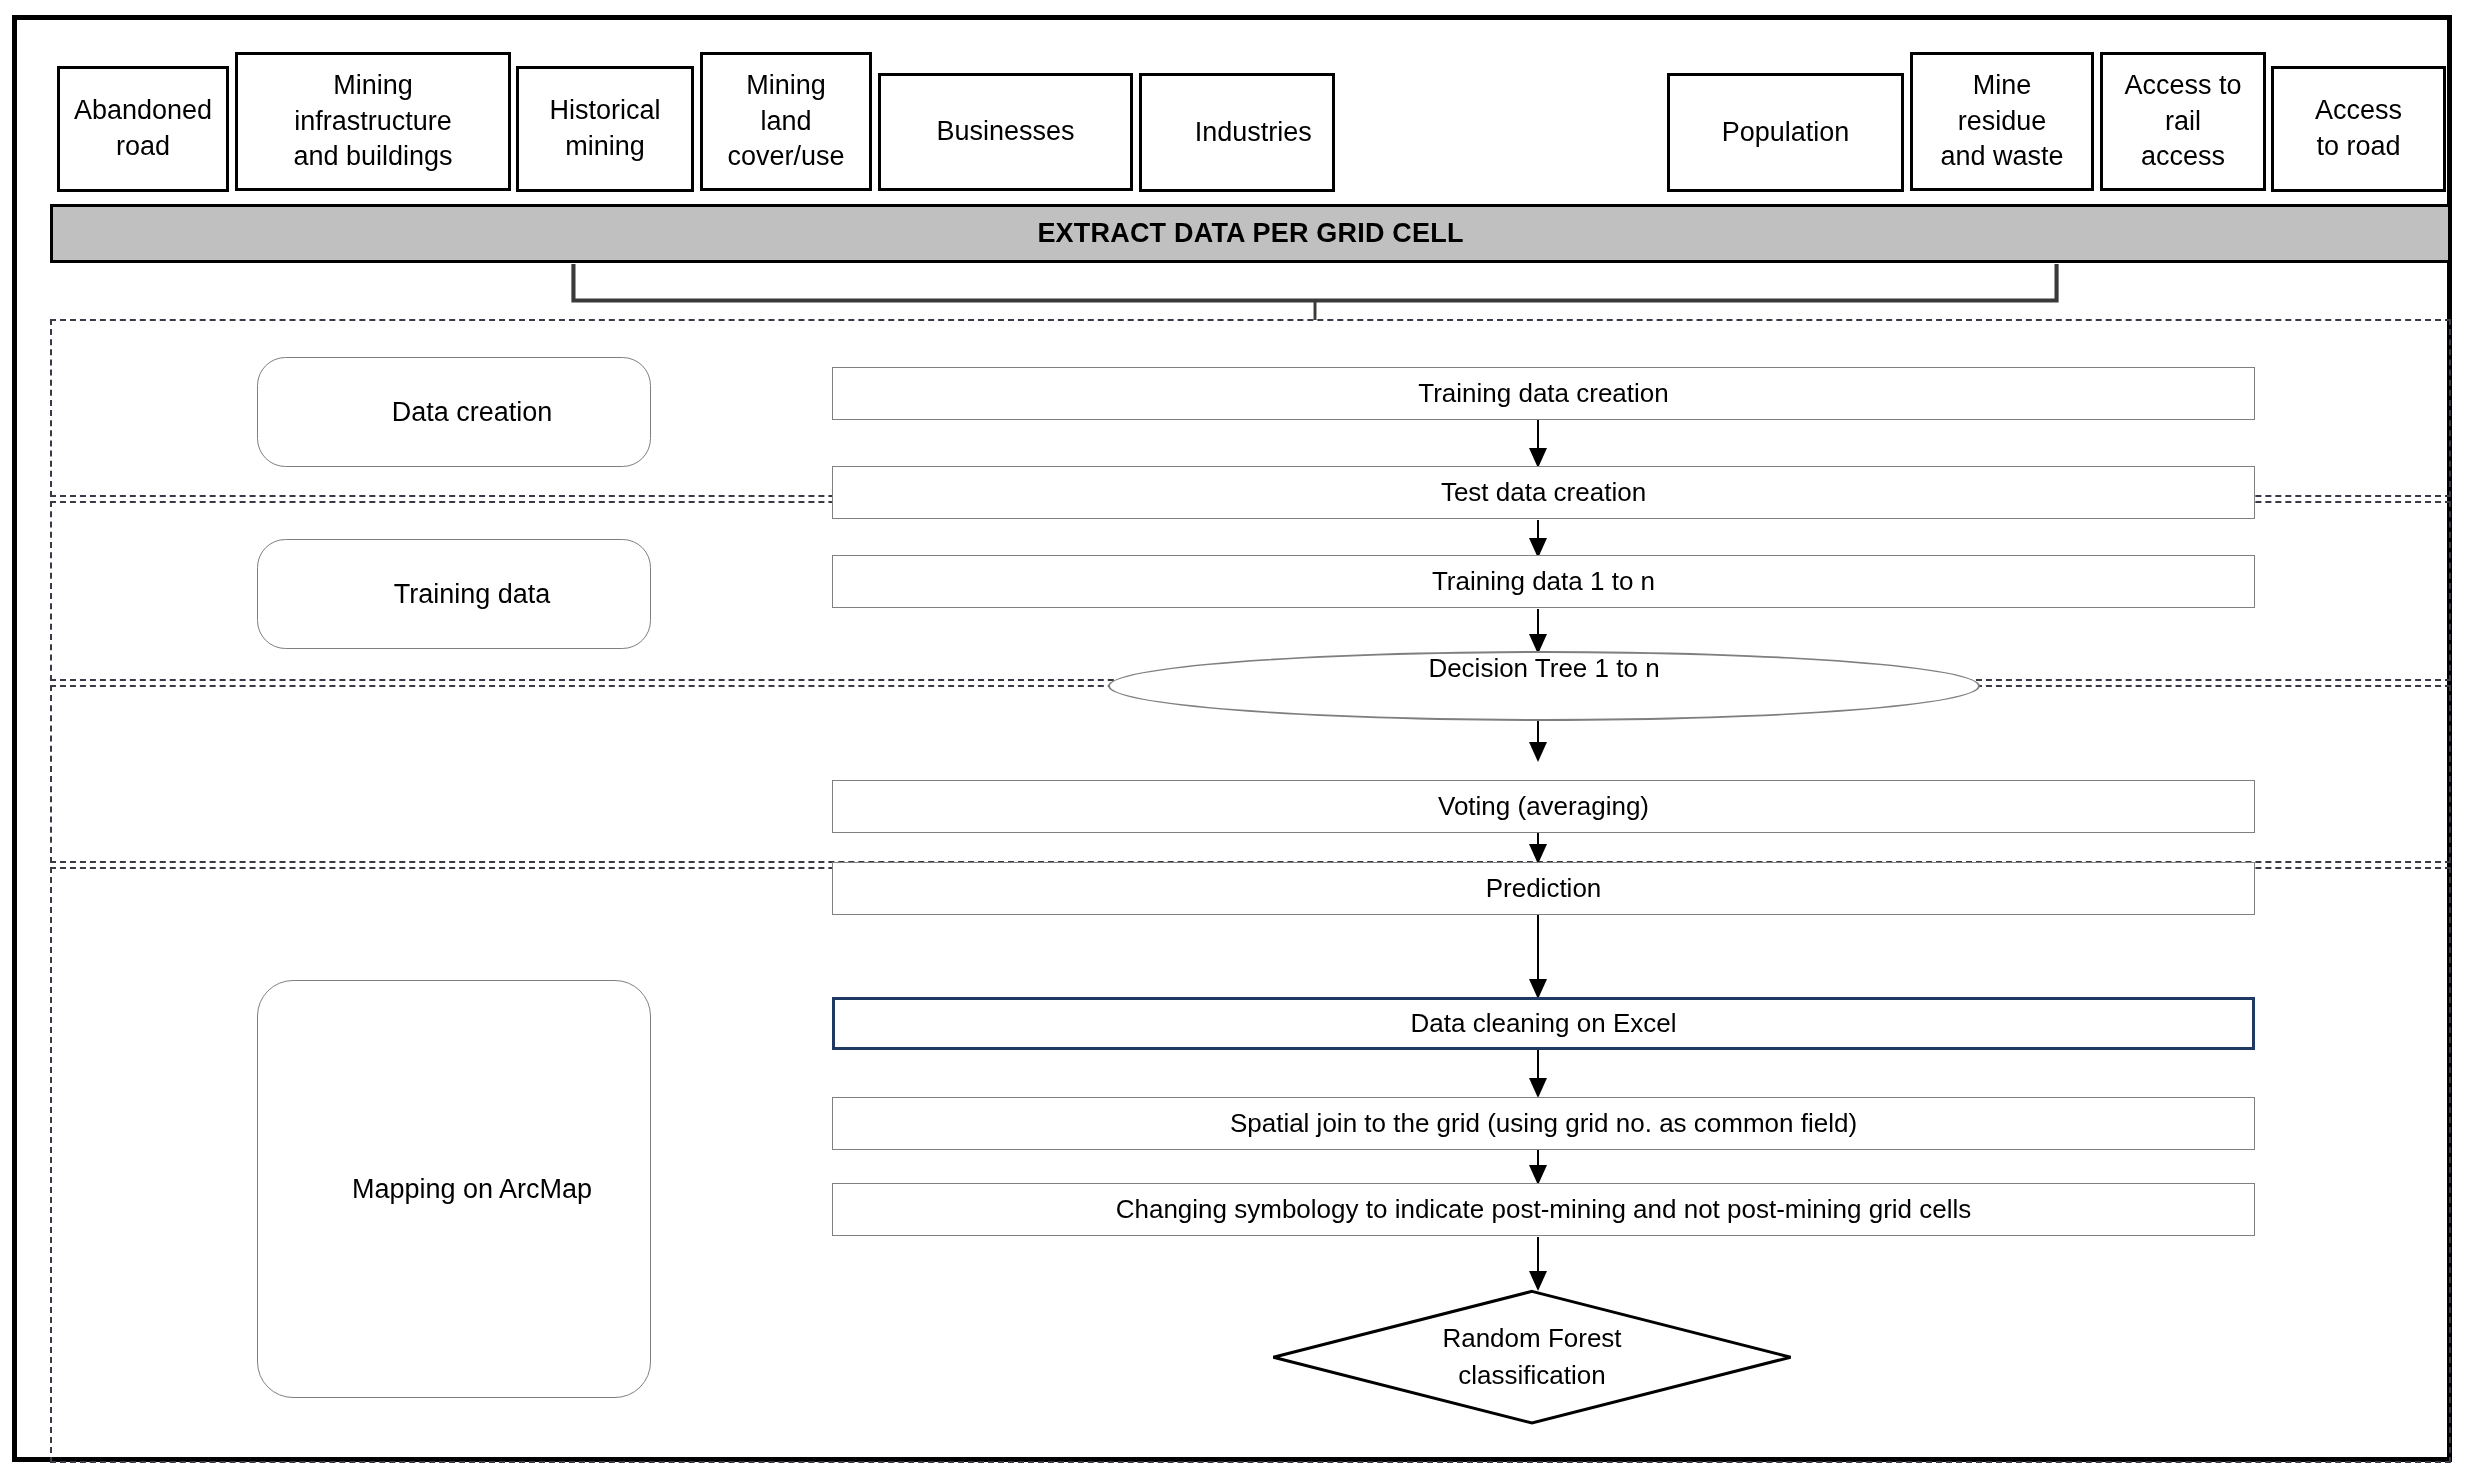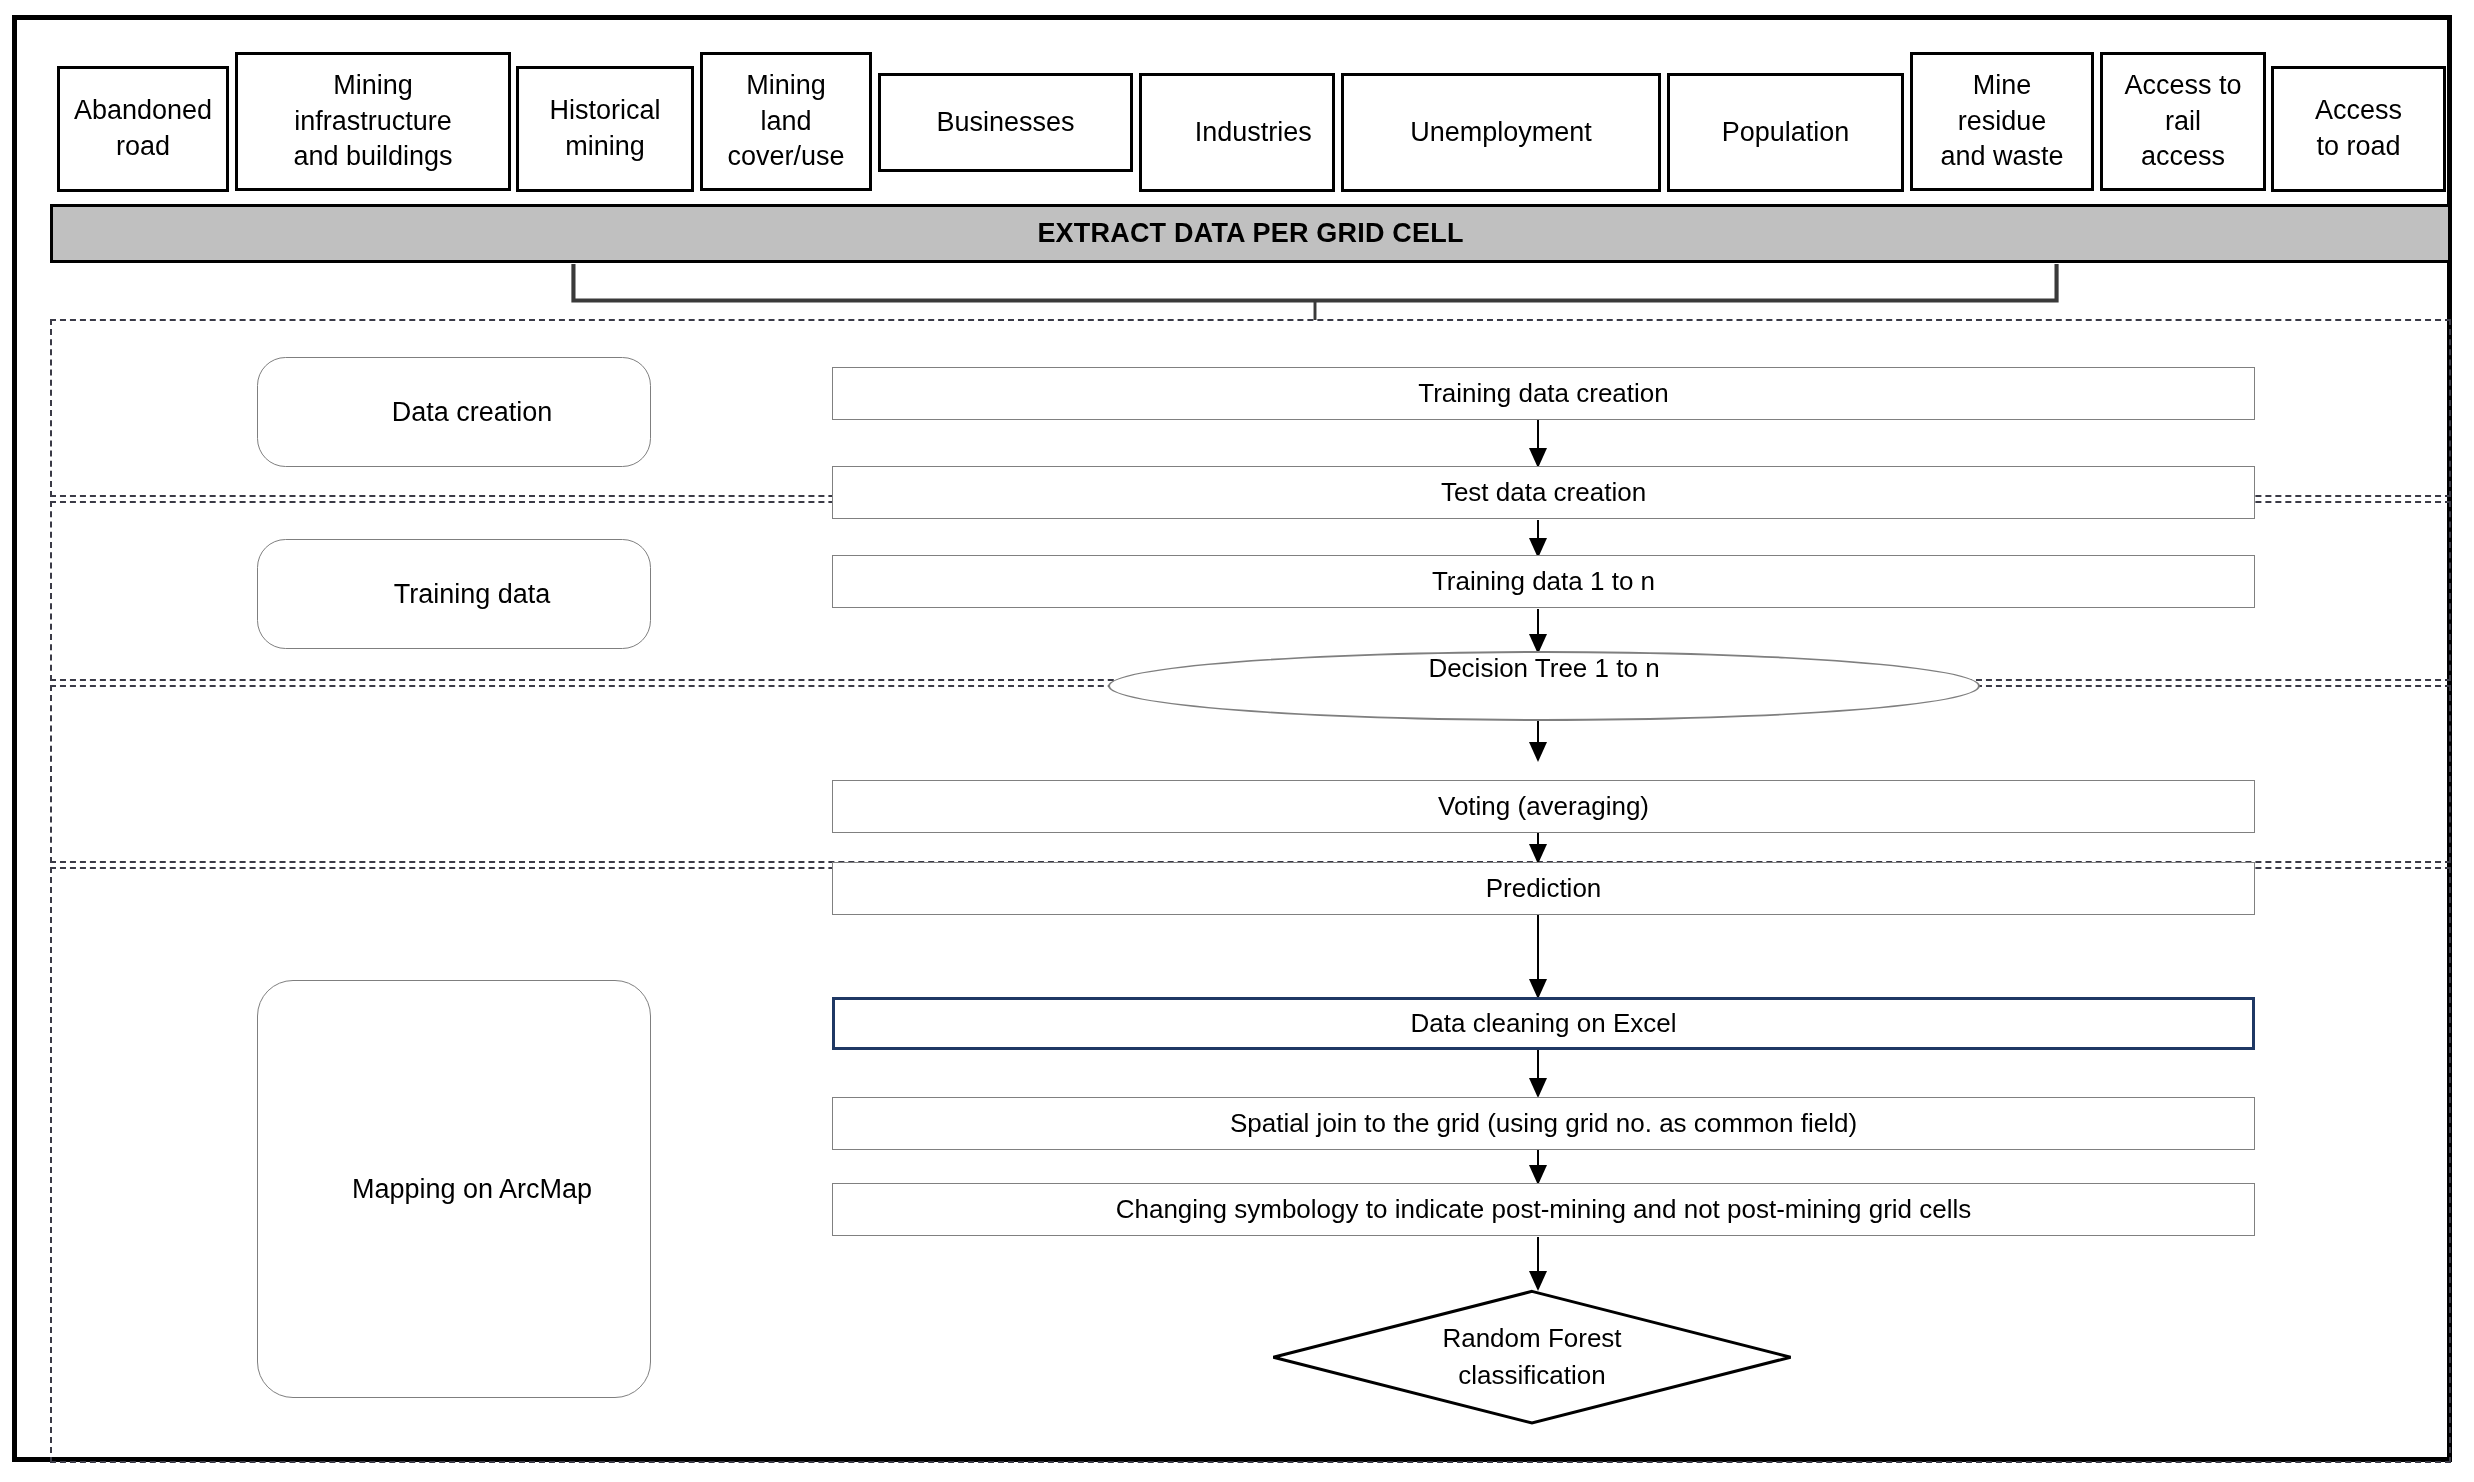--- a/index.html
+++ b/index.html
@@ -199,28 +199,25 @@
       </div>
       <div class="source-box" style="left: 459px; width: 178px; height: 126px; top: 18.4px;">
         <span style="white-space: pre-line;">Historical
 mining</span>
       </div>
       <div class="source-box" style="left: 643px; width: 172px; height: 139px; top: 4.7px;">
         <span style="white-space: pre-line;">Mining
 land
 cover/use</span>
       </div>
-      <div class="source-box" style="left: 821px; width: 255px; height: 99px; top: 25.5px;">
+      <div class="source-box" style="left: 821px; width: 255px; height: 118px; top: 25.5px;">
         <span style="white-space: pre-line;">Businesses</span>
       </div>
       <div class="source-box" style="left: 1082px; width: 196px; height: 119px; top: 25.5px; padding-left: 36px;">
         <span style="white-space: pre-line;">Industries</span>
-      </div>
-      <div class="source-box" style="left: 1284px; width: 320px; height: 119px; top: 25.5px;">
-        <span style="white-space: pre-line;">Unemployment</span>
       </div>
       <div class="source-box" style="left: 1610px; width: 237px; height: 119px; top: 25.5px;">
         <span style="white-space: pre-line;">Population</span>
       </div>
       <div class="source-box" style="left: 1853px; width: 184px; height: 139px; top: 4.7px;">
         <span style="white-space: pre-line;">Mine
 residue
 and waste</span>
       </div>
       <div class="source-box" style="left: 2043px; width: 166px; height: 139px; top: 4.7px;">

